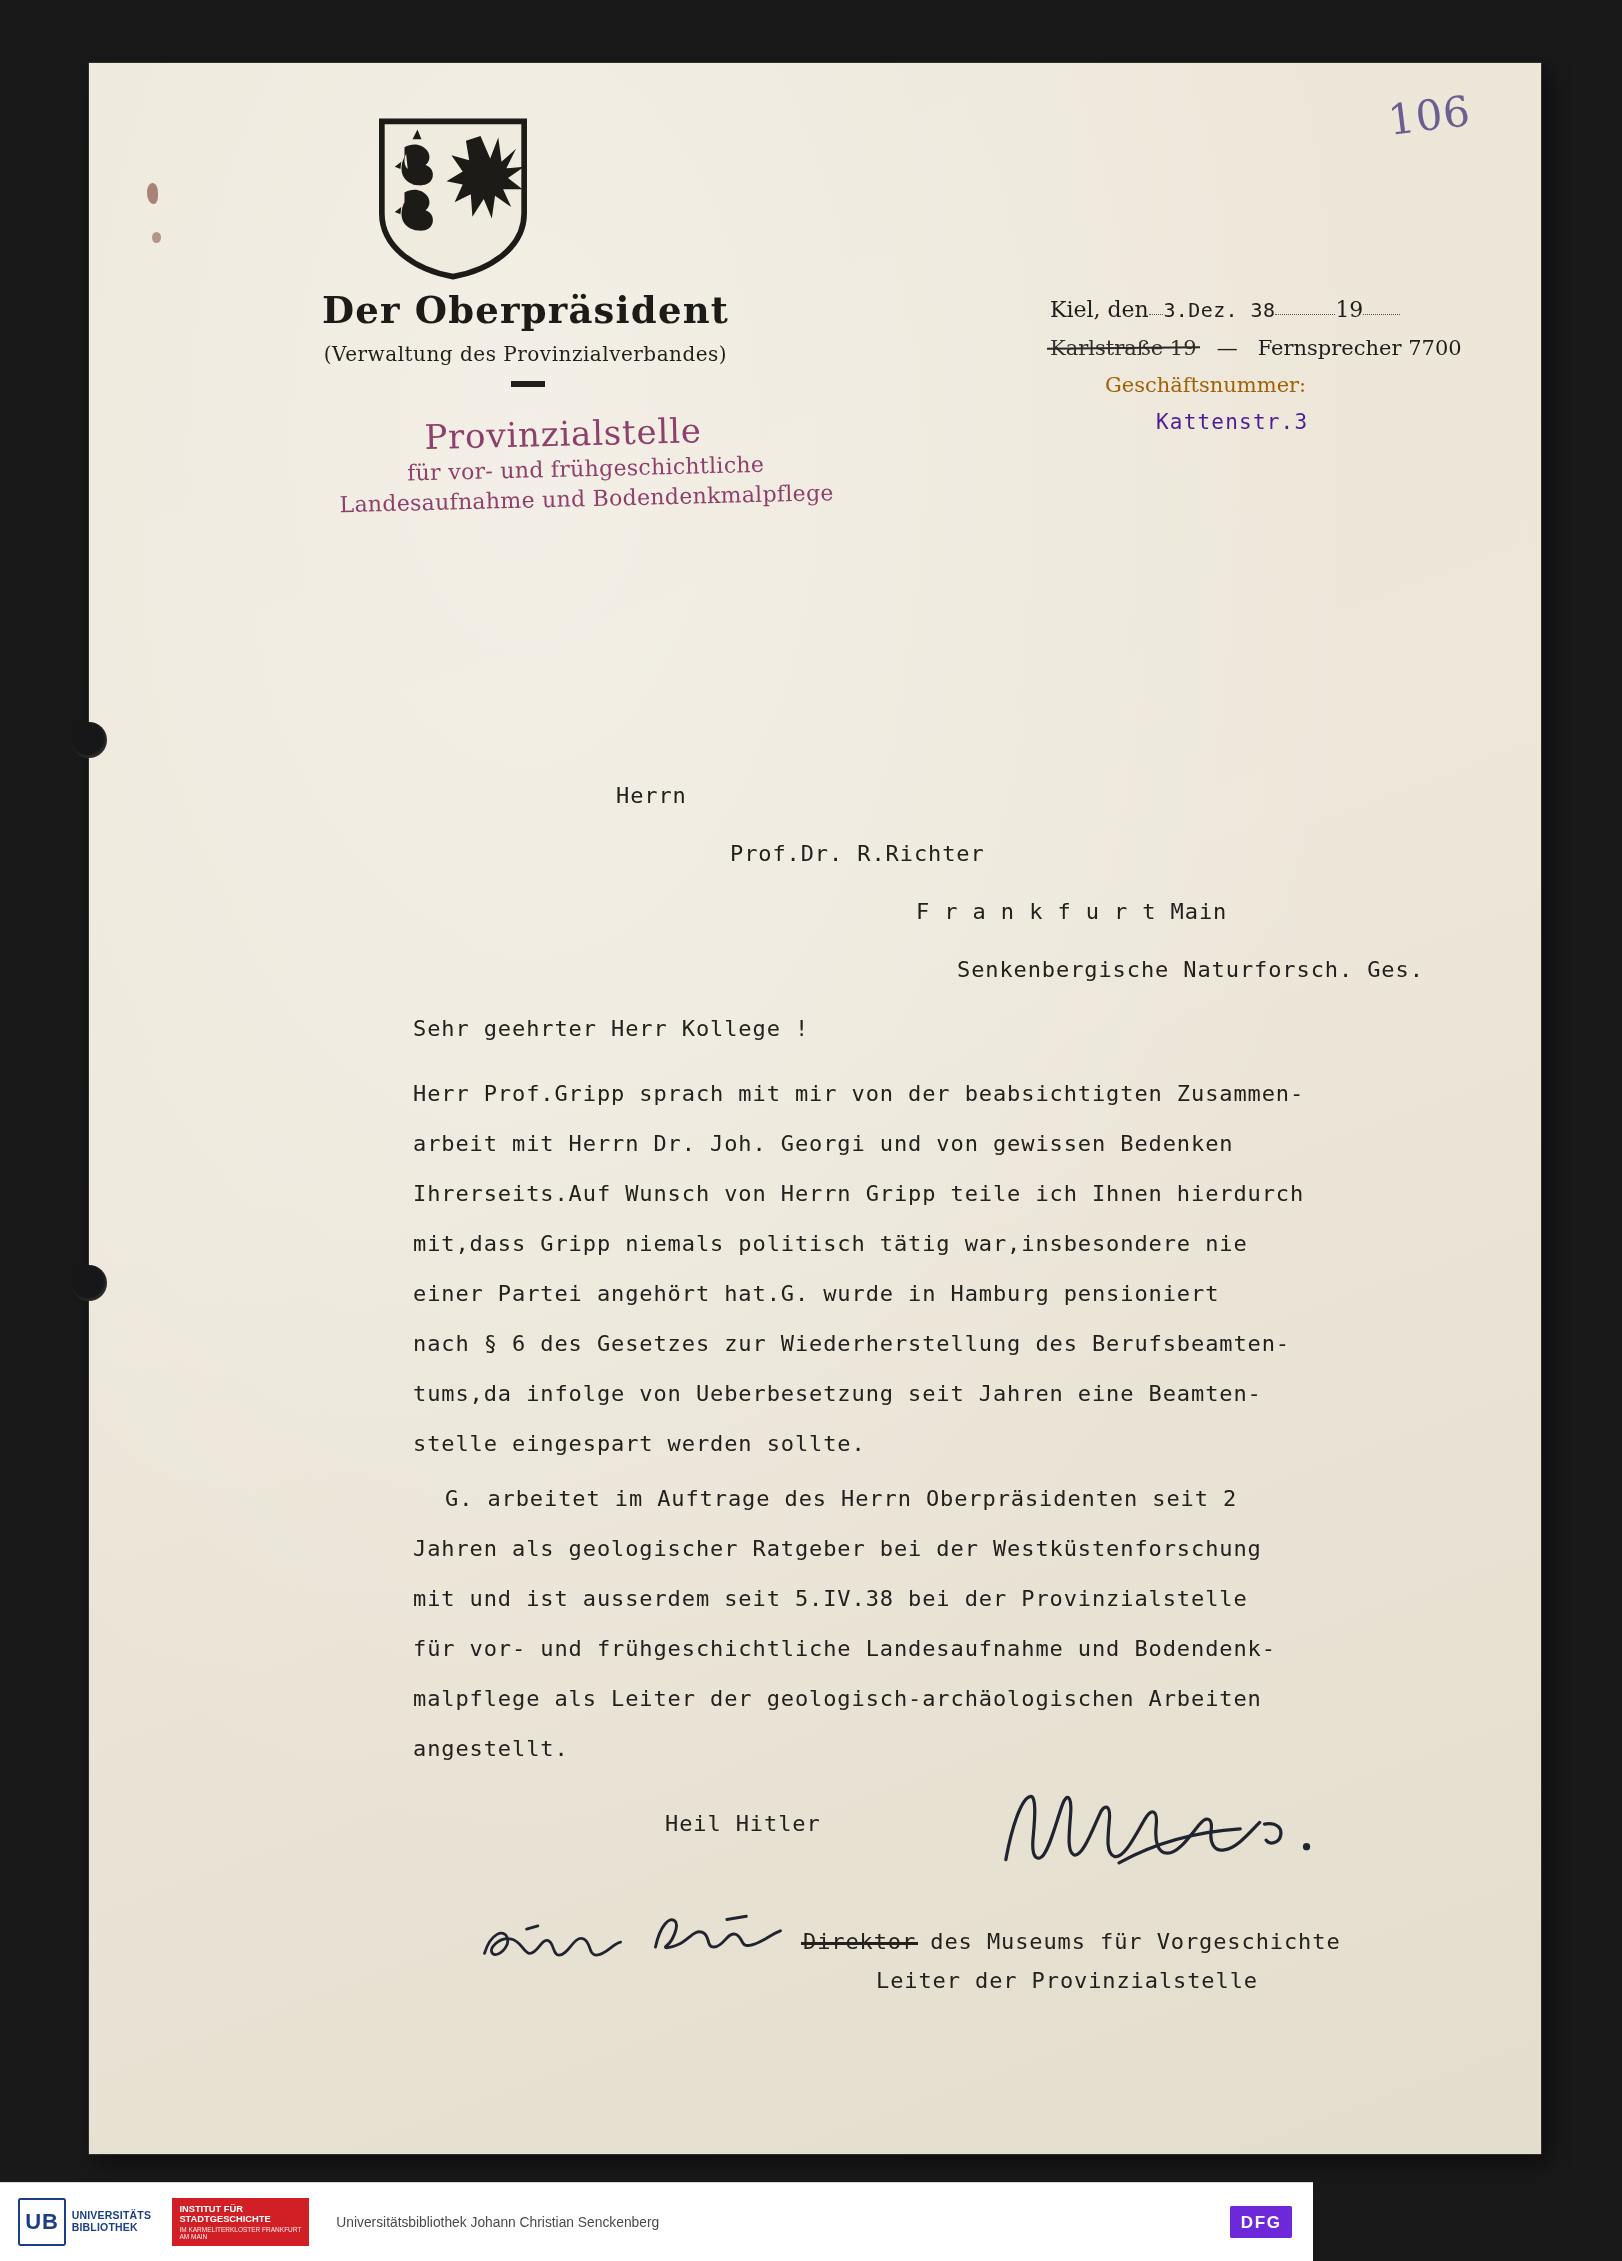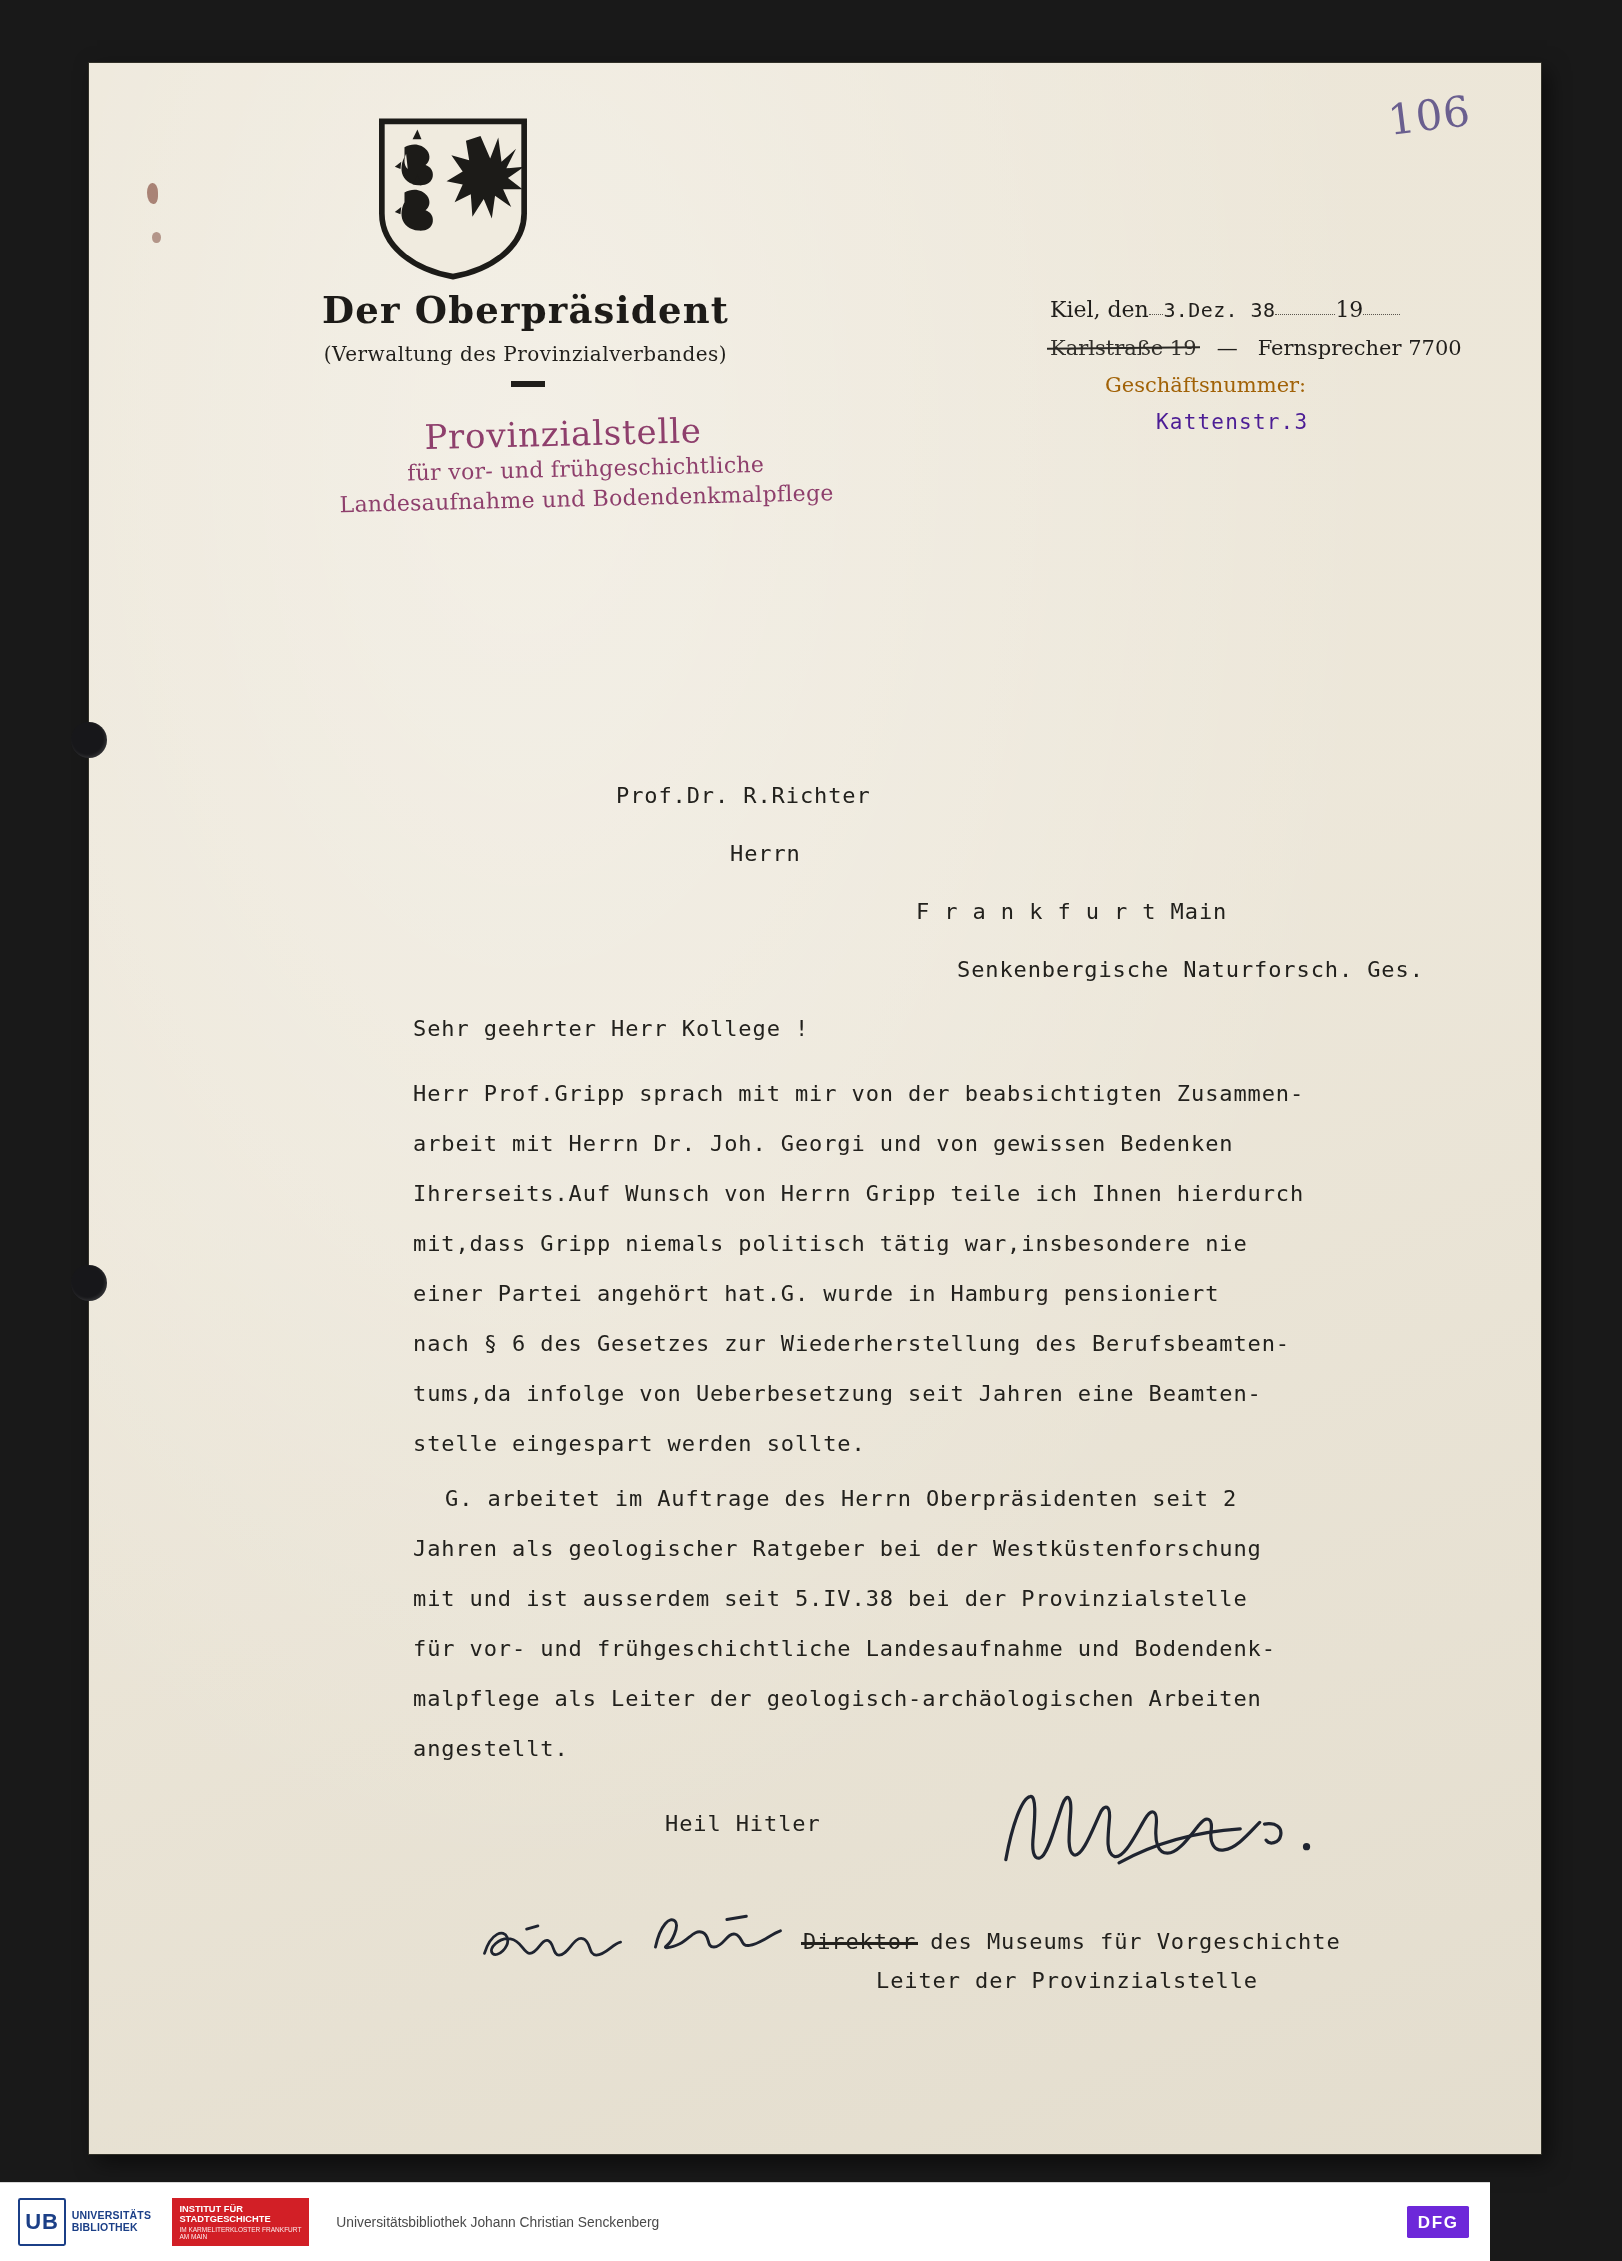--- a/index.html
+++ b/index.html
@@ -48,21 +48,21 @@
     position: absolute;
     inset: 0;
     z-index: 3;
   }
 
   
   .footer-bar {
     position: absolute;
     left: 0;
     bottom: 0;
-    width: 1490px;
+    width: 1313px;
     height: 78px;
     background: #ffffff;
     display: flex;
     align-items: center;
     border-top: 0.8px solid #d7d7d7;
   }
   .footer-logo-ub {
     margin-left: 18px;
     display: flex;
     align-items: center;
@@ -438,22 +438,22 @@
     <div class="addr-row">
       <span class="struck">Karlstraße 19</span>
       &nbsp;&nbsp;<span>—</span>&nbsp;&nbsp;
       <span>Fernsprecher 7700</span>
     </div>
 
     <div class="gesch">Geschäftsnummer:</div>
     <div class="kattenstr">Kattenstr.3</div>
 
     <div class="addressee tw">
+      <div>Herrn</div>
       <div>Prof.Dr. R.Richter</div>
-      <div>Herrn</div>
       <div>F r a n k f u r t  Main</div>
       <div>Senkenbergische Naturforsch. Ges.</div>
     </div>
 
     <div class="salutation tw">Sehr geehrter Herr Kollege !</div>
 
     <div class="body-para-1 tw">
       <div>Herr Prof.Gripp sprach mit mir von der beabsichtigten Zusammen-</div>
       <div>arbeit mit Herrn Dr. Joh. Georgi  und von gewissen Bedenken</div>
       <div>Ihrerseits.Auf Wunsch von Herrn Gripp teile ich Ihnen hierdurch</div>

